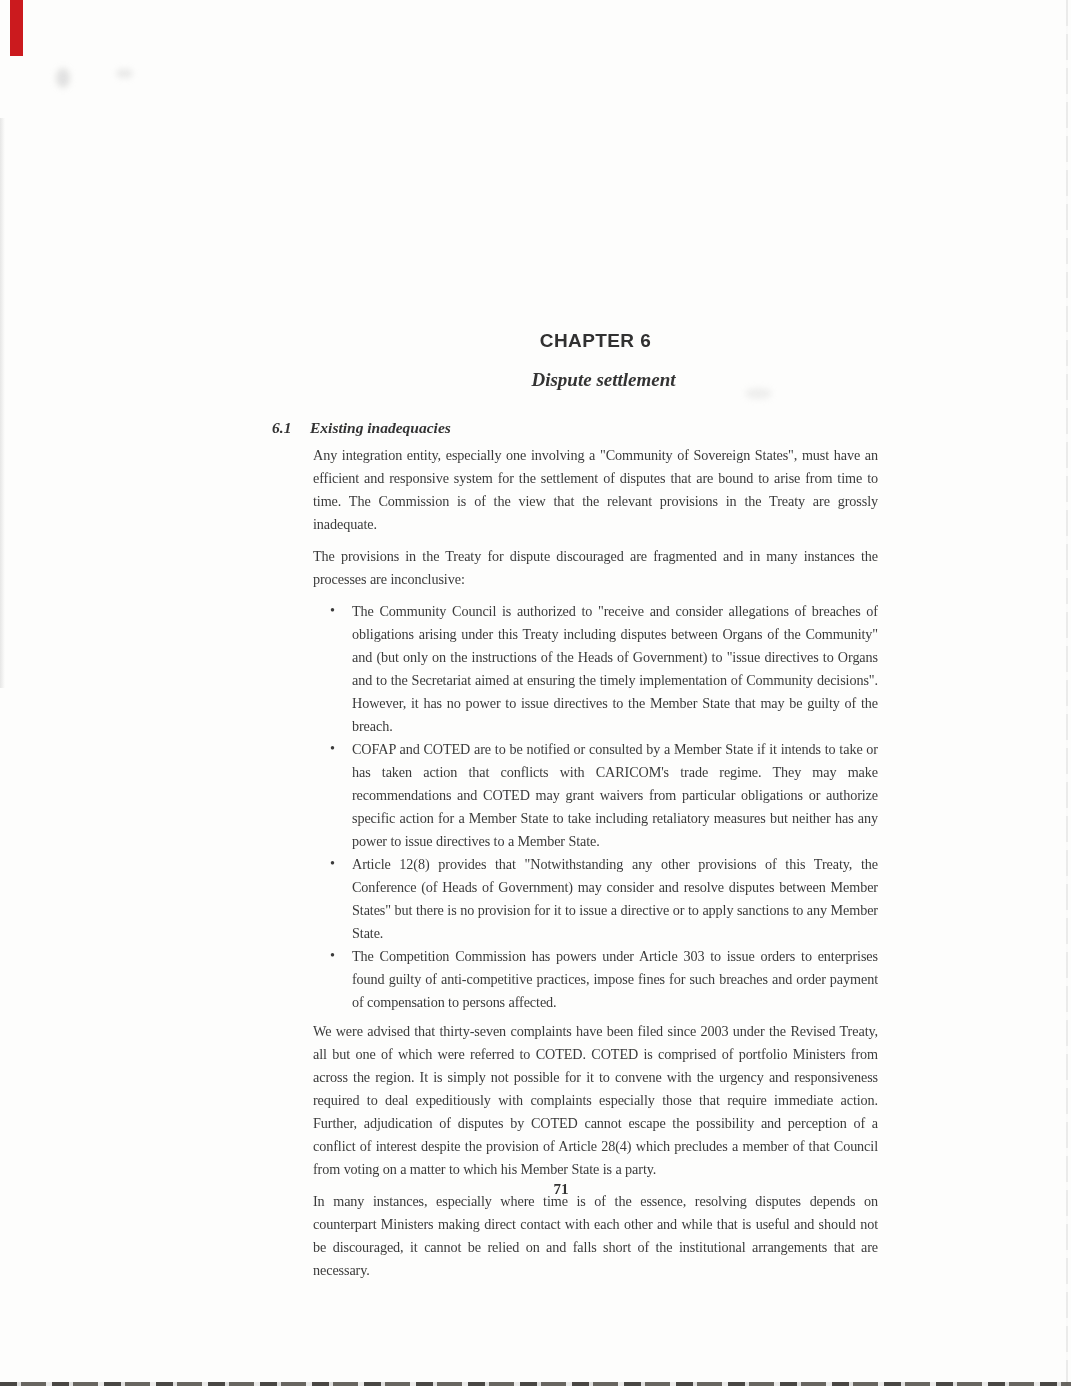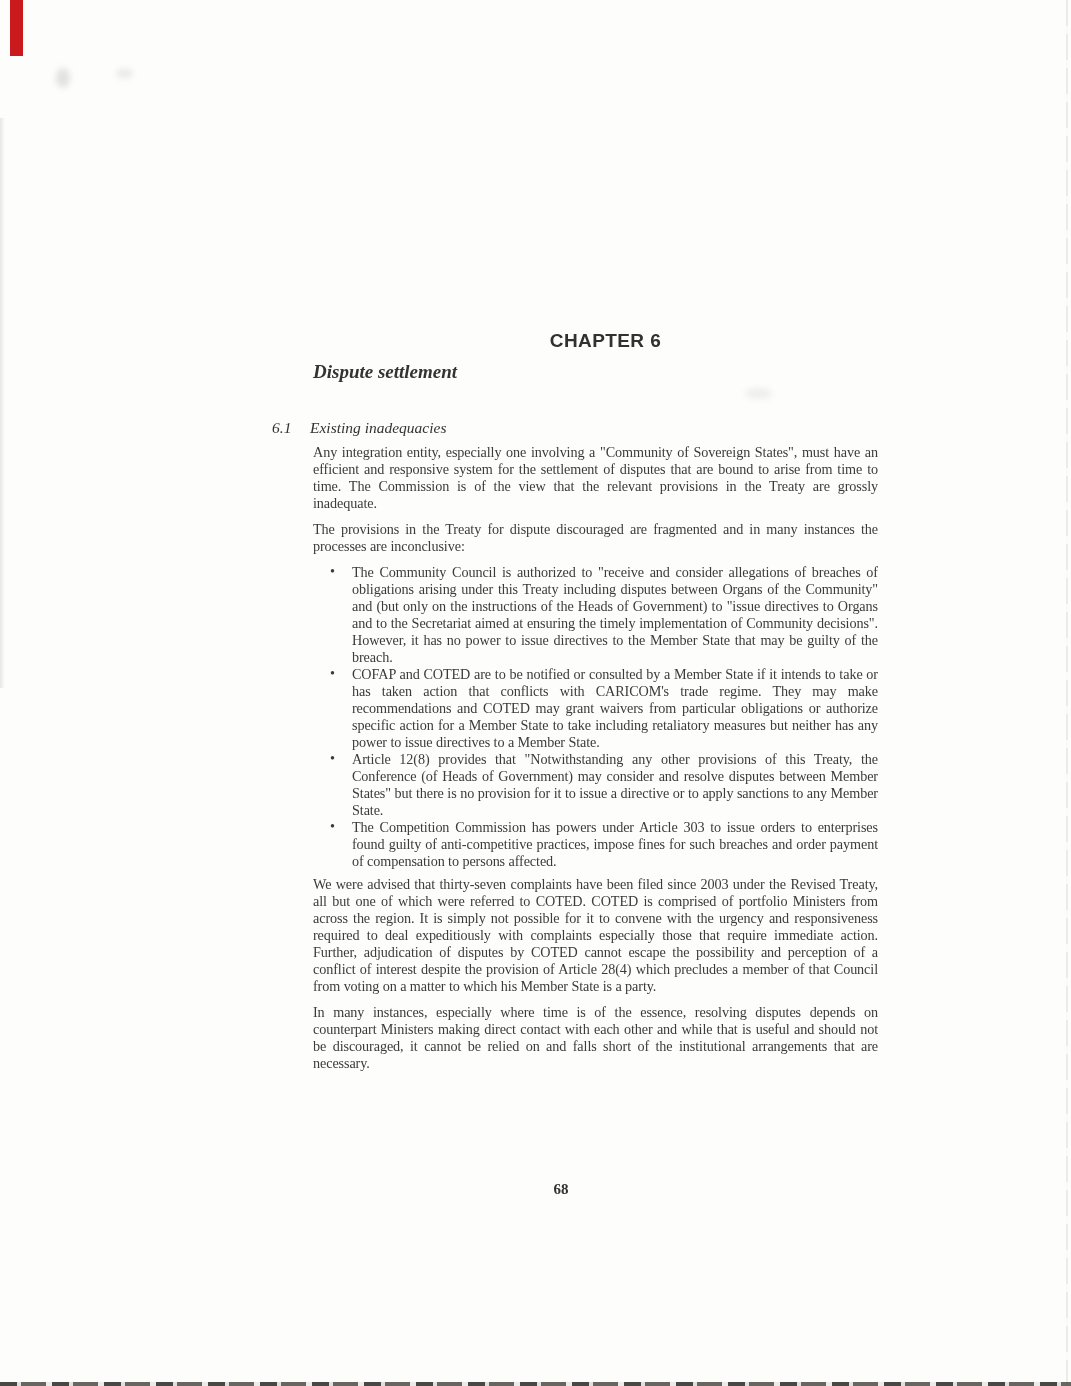--- a/index.html
+++ b/index.html
@@ -3,38 +3,38 @@
 <meta charset="utf-8">
 <style>
   html,body { margin:0; padding:0; background:#ffffff; }
   .page {
     position:relative; width:1071px; height:1386px;
     background:#fdfdfc; overflow:hidden;
     font-family:"Liberation Serif","DejaVu Serif",serif;
     color:#3a3a3a;
   }
   .chapter {
-    position:absolute; top:330px; left:323px; width:565px; margin:0;
+    position:absolute; top:330px; left:313px; width:565px; margin:0;
     text-align:center;
     font-family:"Liberation Sans","DejaVu Sans",sans-serif;
     font-size:19px; font-weight:700; letter-spacing:.4px; color:#313131;
   }
   .subtitle {
-    position:absolute; top:361px; left:313px; width:565px; margin:0;
-    font-size:19px; font-weight:700; font-style:italic;
+    position:absolute; top:361px; left:313px; width:565px; margin:8px;
+    text-align:center; font-size:19px; font-weight:700; font-style:italic;
     color:#333333;
   }
   .section {
     position:absolute; top:419px; left:272px;
-    font-size:15.5px; font-weight:400; font-style:italic; color:#333333;
+    font-size:15.5px; font-weight:700; font-style:italic; color:#333333;
   }
   .section .num { display:inline-block; width:38px; }
   .body {
     position:absolute; top:444px; left:313px; width:565px;
-    font-size:14.2px; line-height:17px; text-align:justify;
+    font-size:14.2px; line-height:23px; text-align:justify;
     letter-spacing:-0.1px; color:#3b3b3b;
   }
   .body p { margin:0 0 9px 0; }
   ul.bullets { list-style:none; margin:0 0 6px 0; padding:0; }
   ul.bullets li { position:relative; padding-left:39px; }
   ul.bullets .marker { position:absolute; left:17px; top:-1px; }
   .it { }
   .pageno {
     position:absolute; top:1181px; left:481px; width:160px;
     text-align:center; font-size:15px; font-weight:700; color:#333333;
@@ -101,15 +101,15 @@
       <li>
         <span class="marker">•</span>
         <span class="bt"><span>The Competition Commission has powers under Article 303 to issue orders to enterprises found guilty of anti-competitive practices, impose fines for such breaches and order payment of compensation to persons affected.</span></span>
       </li>
     </ul>
 
     <p><span>We were advised that thirty-seven complaints have been filed since 2003 under the Revised Treaty, all but one of which were referred to COTED. COTED is comprised of portfolio Ministers from across the region. It is simply not possible for it to convene with the urgency and responsiveness required to deal expeditiously with complaints especially those that require immediate action. Further, adjudication of disputes by COTED cannot escape the possibility and perception of a conflict of interest despite the provision of Article 28(4) which precludes a member of that Council from voting on a matter to which his Member State is a party.</span></p>
     <p><span>In many instances, especially where time is of the essence, resolving disputes depends on counterpart Ministers making direct contact with each other and while that is useful and should not be discouraged, it cannot be relied on and falls short of the institutional arrangements that are necessary.</span></p>
   </div>
 
-  <div class="pageno">68</div>
+  <div class="pageno">71</div>
 
 </div>
 
 </body></html>

